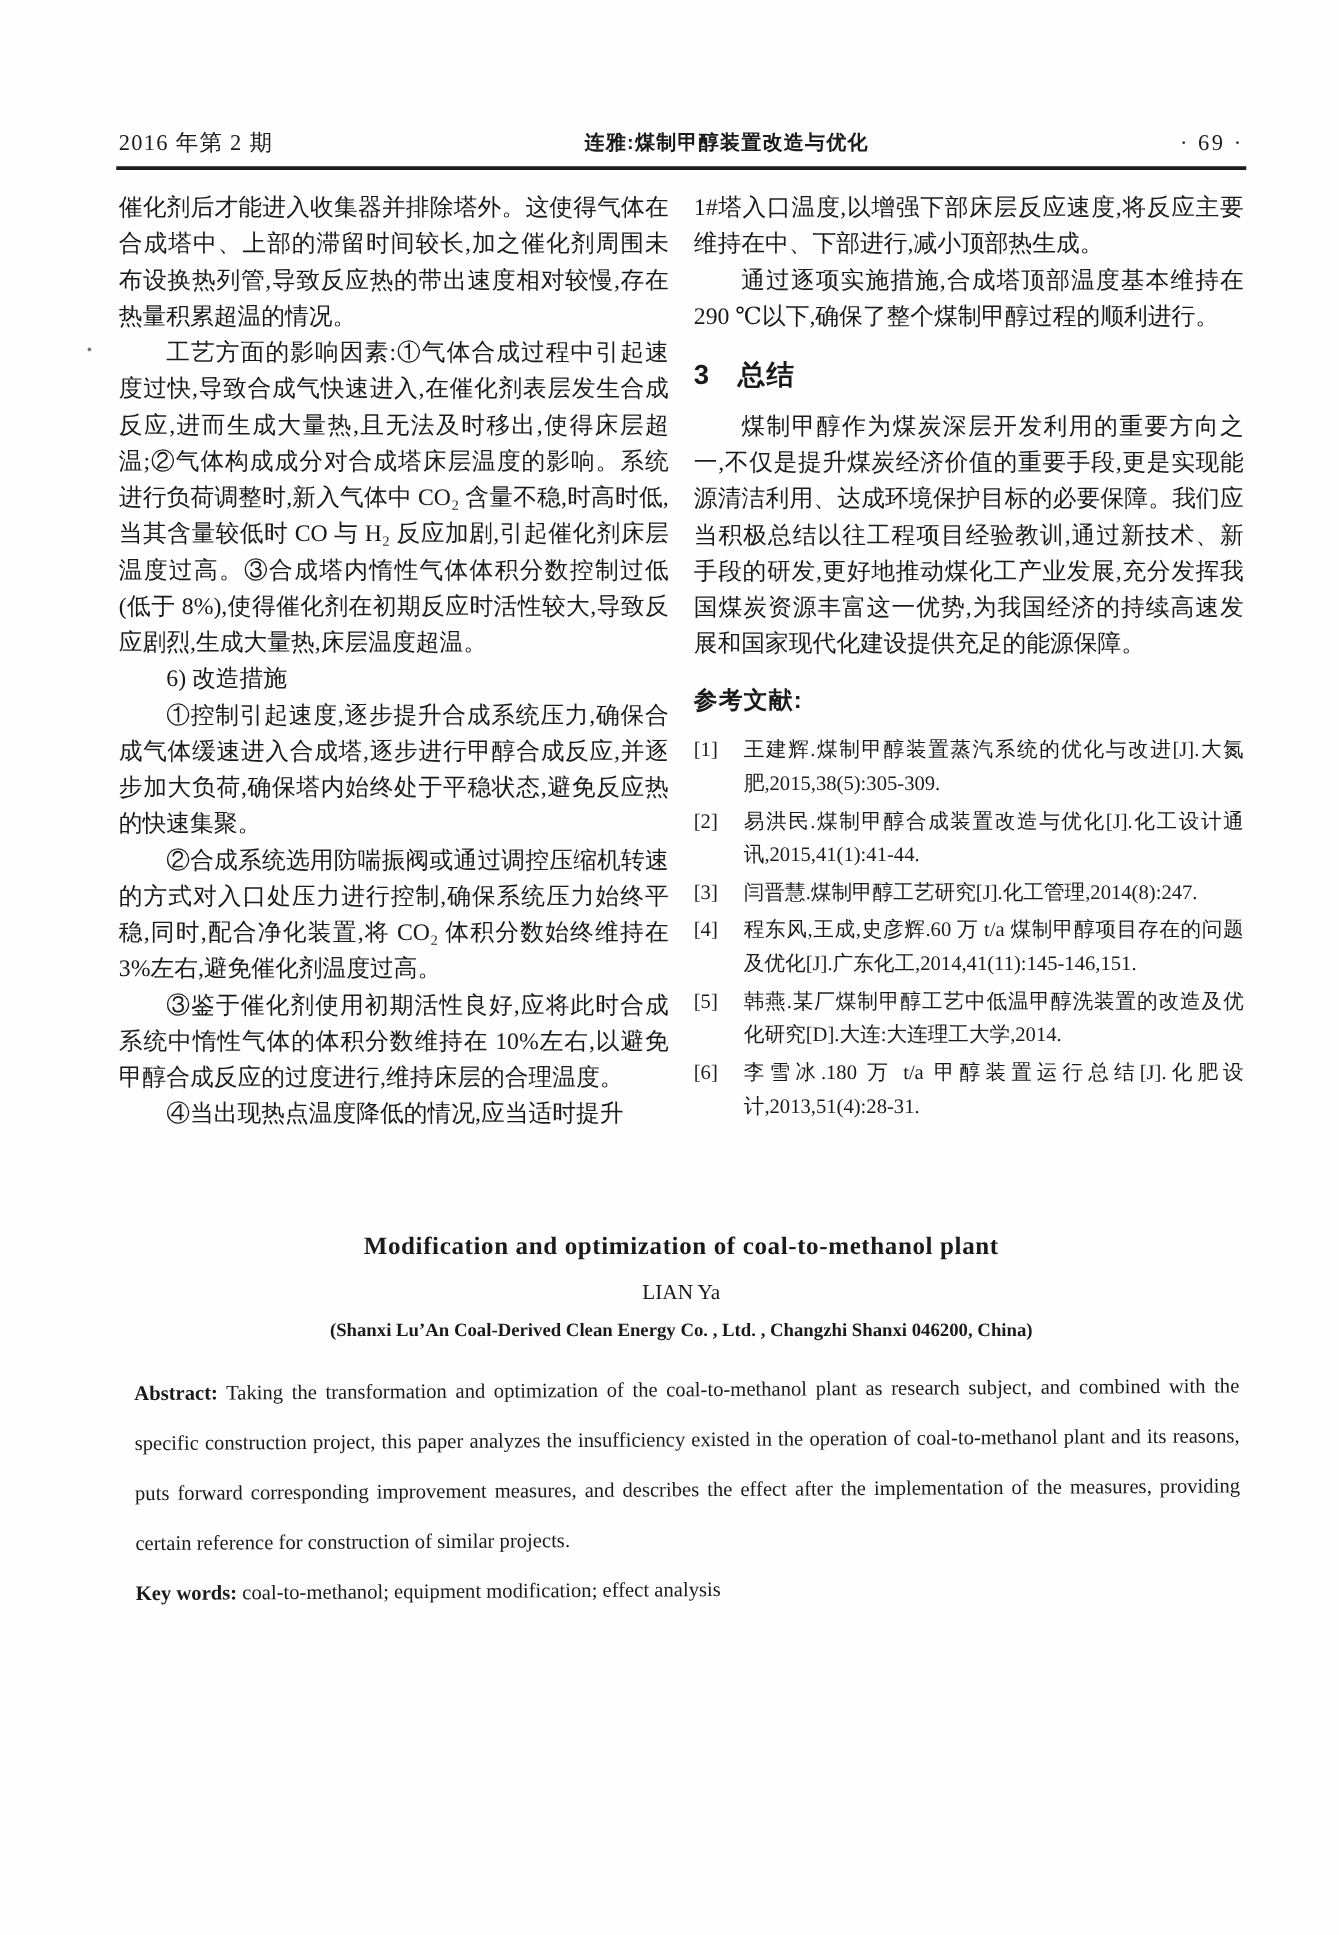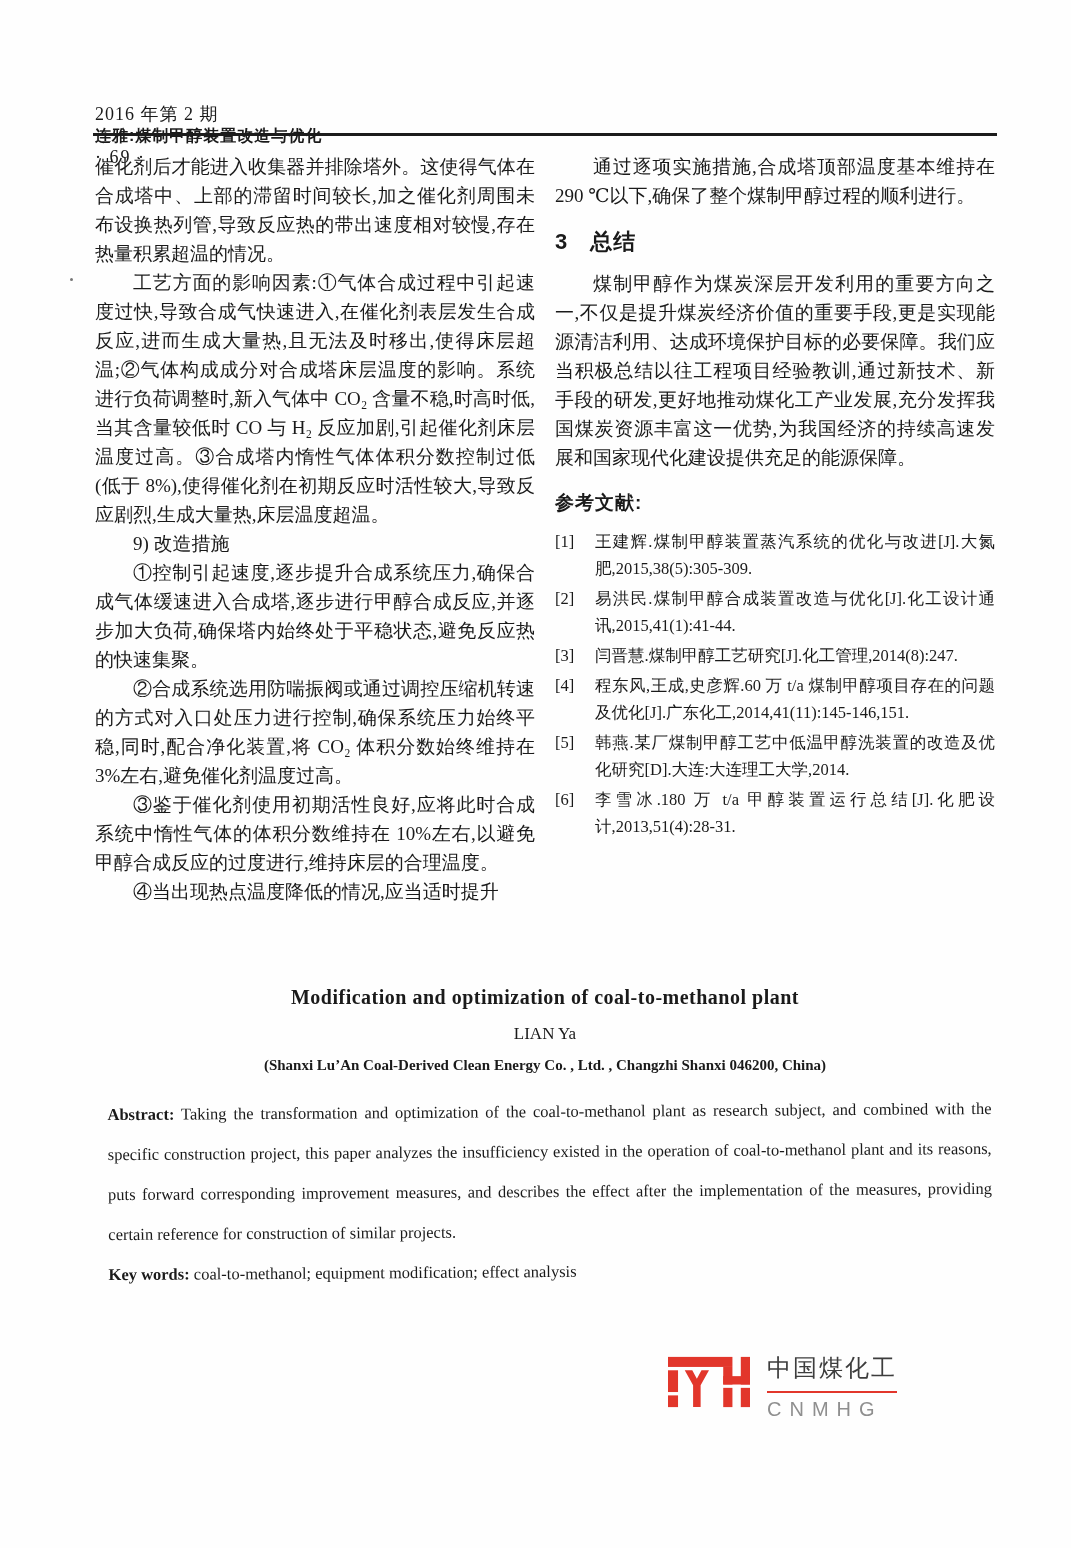--- a/index.html
+++ b/index.html
@@ -8,21 +8,21 @@
     width:1071px;height:1548px;
     background:#fefefe;
     margin:0 auto;
     font-family:"Liberation Serif","DejaVu Serif",serif;
     color:#1a1a1a;
     overflow:hidden;
   }
   
   .header{
     position:absolute;top:102px;left:95px;width:900px;
-    display:flex;justify-content:space-between;align-items:flex-start;flex-direction:column;
+    display:flex;justify-content:space-between;align-items:center;
   }
   .h-left{font-size:18px;letter-spacing:1px;}
   .h-center{font-family:"Liberation Sans","DejaVu Sans",sans-serif;font-weight:bold;font-size:16px;letter-spacing:1px;}
   .h-right{font-size:18px;letter-spacing:2px;}
   .header-rule{
     position:absolute;top:133px;left:93px;width:904px;height:3px;
     background:#1c1c1c;
   }
   .scan-dot{
     position:absolute;left:70px;top:278px;width:3px;height:3px;border-radius:50%;
@@ -99,28 +99,29 @@
     <span class="h-left">2016 年第 2 期</span>
     <span class="h-center">连雅:煤制甲醇装置改造与优化</span>
     <span class="h-right">· 69 ·</span>
   </header>
   <div class="header-rule"></div>
 
   <main class="columns">
     <section class="col">
       <p class="noindent">催化剂后才能进入收集器并排除塔外。这使得气体在合成塔中、上部的滞留时间较长,加之催化剂周围未布设换热列管,导致反应热的带出速度相对较慢,存在热量积累超温的情况。</p>
       <p class="indent">工艺方面的影响因素:①气体合成过程中引起速度过快,导致合成气快速进入,在催化剂表层发生合成反应,进而生成大量热,且无法及时移出,使得床层超温;②气体构成成分对合成塔床层温度的影响。系统进行负荷调整时,新入气体中 CO₂ 含量不稳,时高时低,当其含量较低时 CO 与 H₂ 反应加剧,引起催化剂床层温度过高。③合成塔内惰性气体体积分数控制过低(低于 8%),使得催化剂在初期反应时活性较大,导致反应剧烈,生成大量热,床层温度超温。</p>
-      <p class="indent">9) 改造措施</p>
+      <p class="indent">6) 改造措施</p>
       <p class="indent">①控制引起速度,逐步提升合成系统压力,确保合成气体缓速进入合成塔,逐步进行甲醇合成反应,并逐步加大负荷,确保塔内始终处于平稳状态,避免反应热的快速集聚。</p>
       <p class="indent">②合成系统选用防喘振阀或通过调控压缩机转速的方式对入口处压力进行控制,确保系统压力始终平稳,同时,配合净化装置,将 CO₂ 体积分数始终维持在 3%左右,避免催化剂温度过高。</p>
       <p class="indent">③鉴于催化剂使用初期活性良好,应将此时合成系统中惰性气体的体积分数维持在 10%左右,以避免甲醇合成反应的过度进行,维持床层的合理温度。</p>
       <p class="indent">④当出现热点温度降低的情况,应当适时提升</p>
     </section>
 
     <section class="col">
+      <p class="noindent">1#塔入口温度,以增强下部床层反应速度,将反应主要维持在中、下部进行,减小顶部热生成。</p>
       <p class="indent">通过逐项实施措施,合成塔顶部温度基本维持在 290 ℃以下,确保了整个煤制甲醇过程的顺利进行。</p>
       <h2 class="sec-heading"><span class="sec-num">3</span><span class="sec-title">总结</span></h2>
       <p class="indent">煤制甲醇作为煤炭深层开发利用的重要方向之一,不仅是提升煤炭经济价值的重要手段,更是实现能源清洁利用、达成环境保护目标的必要保障。我们应当积极总结以往工程项目经验教训,通过新技术、新手段的研发,更好地推动煤化工产业发展,充分发挥我国煤炭资源丰富这一优势,为我国经济的持续高速发展和国家现代化建设提供充足的能源保障。</p>
       <h3 class="ref-heading">参考文献:</h3>
       <ul class="refs">
         <li class="ref">
           <span class="ref-label">[1]</span>
           <span class="ref-text">王建辉.煤制甲醇装置蒸汽系统的优化与改进[J].大氮肥,2015,38(5):305-309.</span>
         </li>
         <li class="ref">
@@ -151,35 +152,16 @@
     <h1 class="en-title">Modification and optimization of coal-to-methanol plant</h1>
     <div class="en-author">LIAN Ya</div>
     <div class="en-affil">(Shanxi Lu’An Coal-Derived Clean Energy Co. , Ltd. , Changzhi Shanxi 046200, China)</div>
   </section>
 
   <section class="abstract">
     <p><span class="abs-label">Abstract:</span> <span>Taking the transformation and optimization of the coal-to-methanol plant as research subject, and combined with the specific construction project, this paper analyzes the insufficiency existed in the operation of coal-to-methanol plant and its reasons, puts forward corresponding improvement measures, and describes the effect after the implementation of the measures, providing certain reference for construction of similar projects.</span></p>
     <p><span class="kw-label">Key words:</span> <span>coal-to-methanol; equipment modification; effect analysis</span></p>
   </section>
 
-  <div class="logo">
-    <svg class="logo-mark" width="82" height="60" viewBox="0 0 98 60" aria-hidden="true">
-      <g fill="#e2362b">
-        <rect x="0" y="0" width="77" height="12"></rect>
-        <rect x="0" y="16" width="12" height="26"></rect>
-        <rect x="0" y="46" width="12" height="14"></rect>
-        <polygon points="20,16 29,16 34.5,26 40,16 49,16 39,34 39,60 30,60 30,34"></polygon>
-        <rect x="66" y="12" width="11" height="21"></rect>
-        <rect x="66" y="23" width="32" height="10"></rect>
-        <rect x="87" y="0" width="11" height="33"></rect>
-        <rect x="66" y="37" width="11" height="23"></rect>
-        <rect x="87" y="37" width="11" height="23"></rect>
-      </g>
-    </svg>
-    <div class="logo-text">
-      <div class="logo-name">中国煤化工</div>
-      <div class="logo-abbr">CNMHG</div>
-    </div>
-  </div>
 
   <div class="footer-mark">万方数据</div>
 
 </div>
 
 </body></html>

